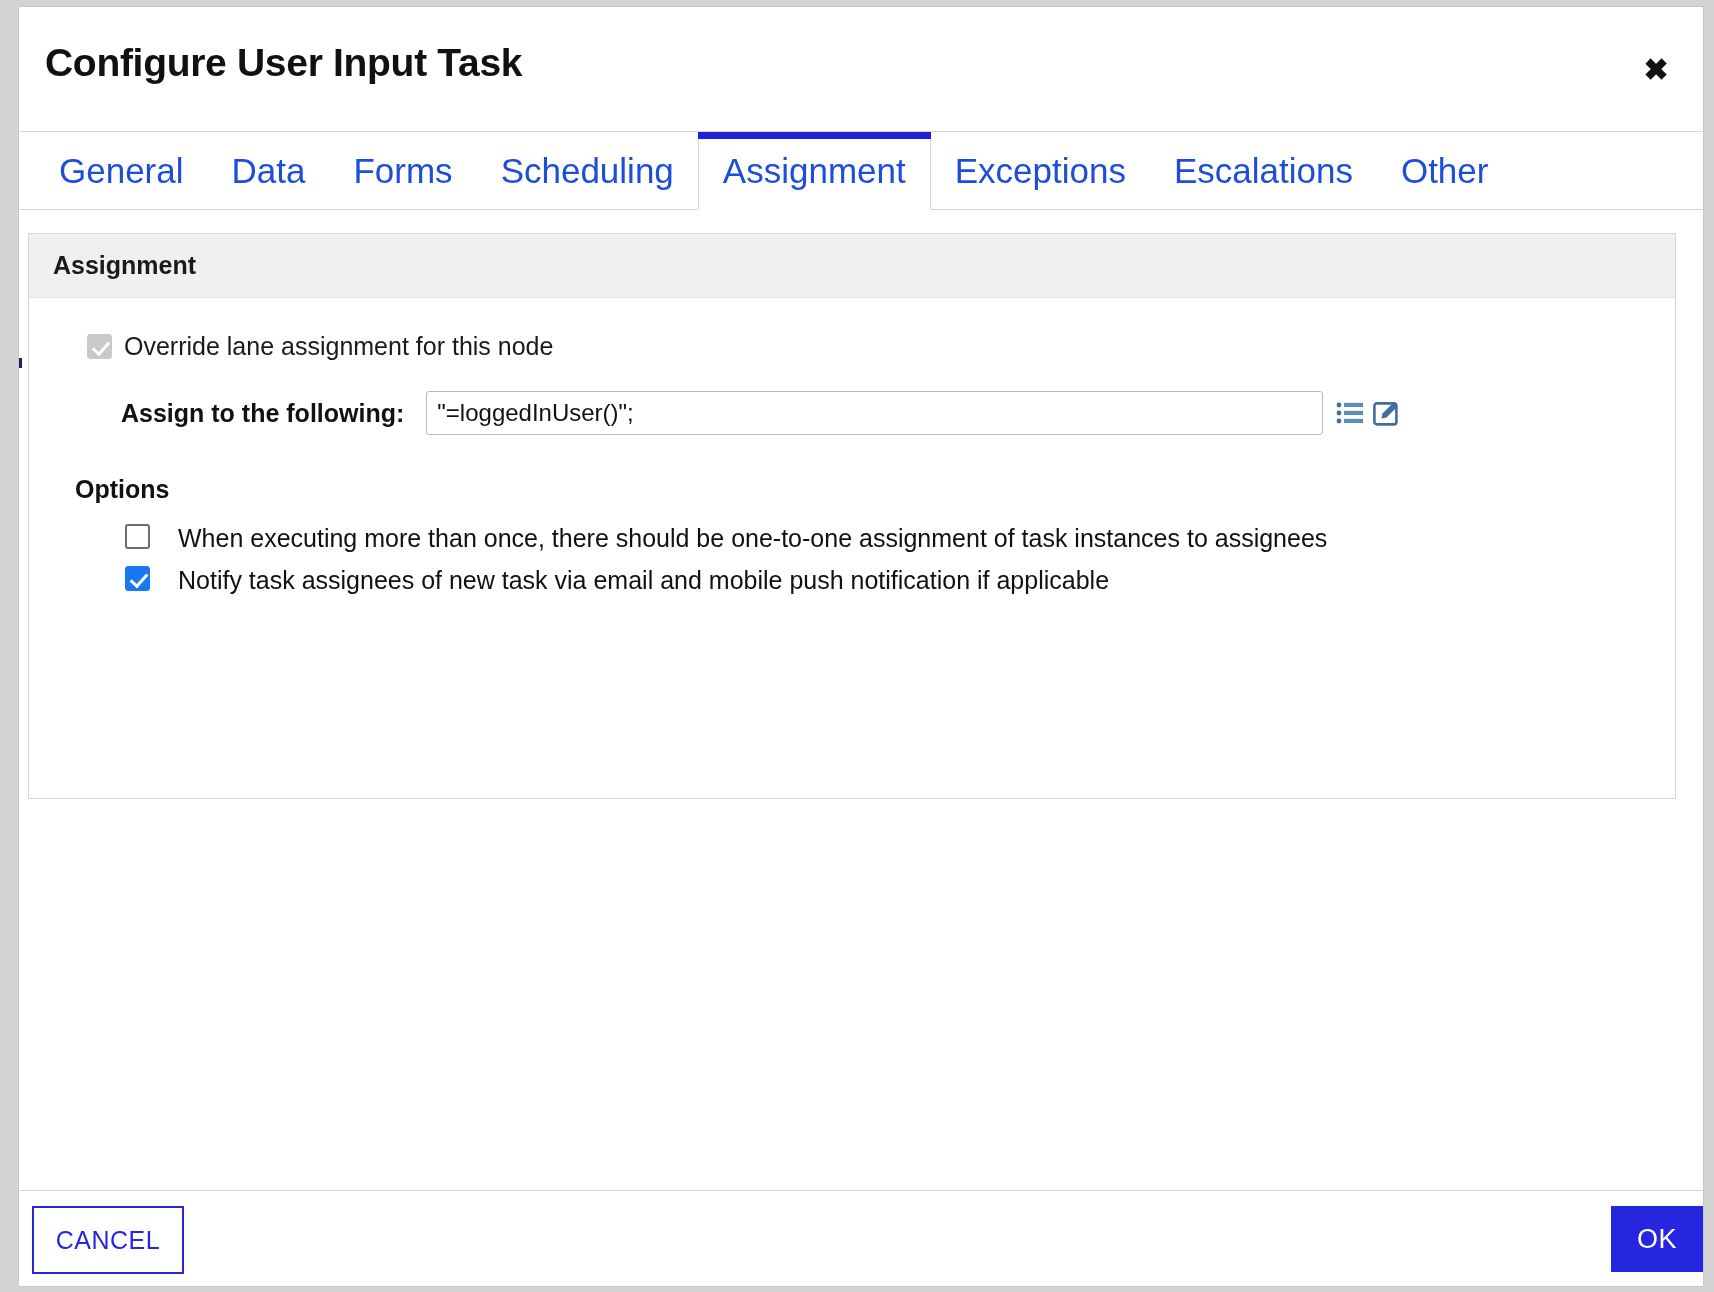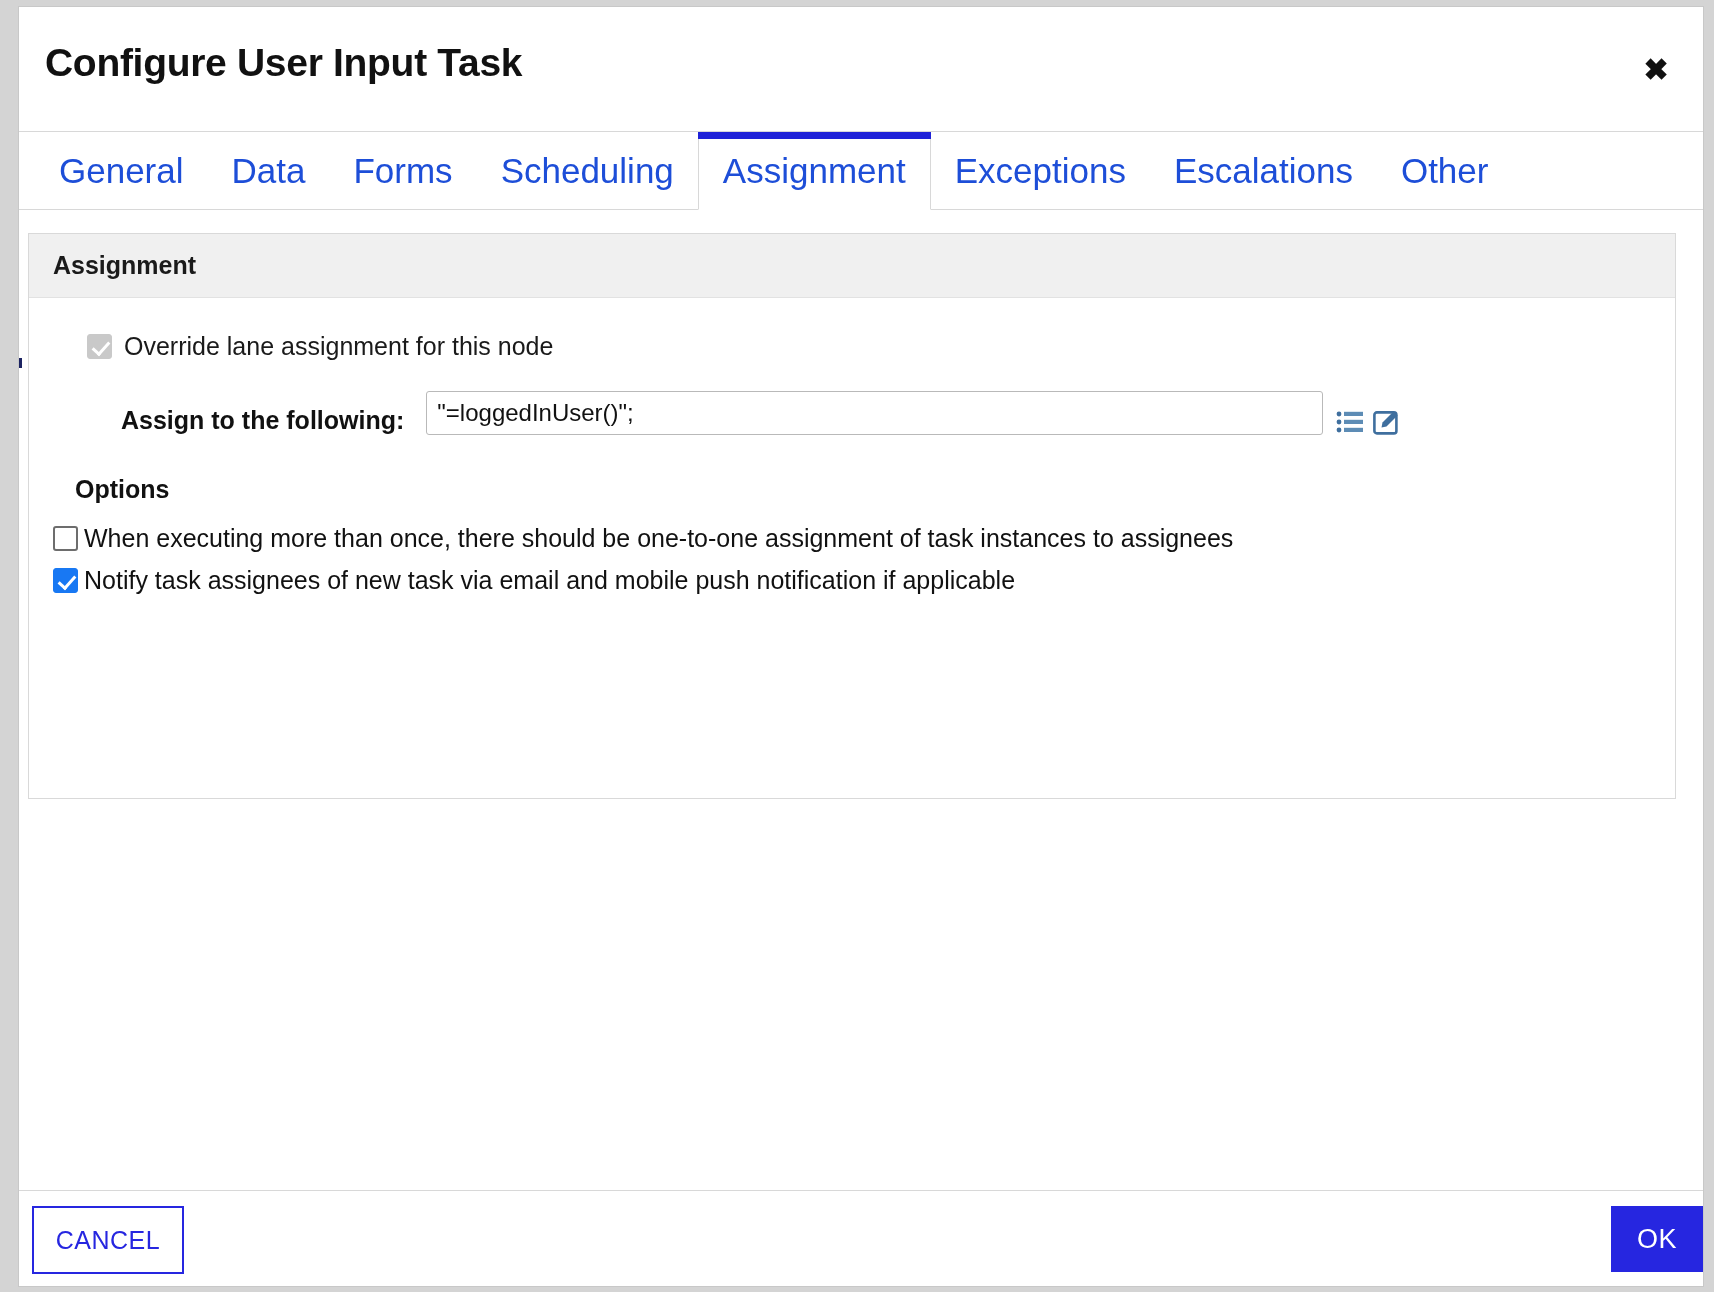--- a/index.html
+++ b/index.html
@@ -193,21 +193,21 @@
   .radio.off { border: 2px solid #c3c3c3; background: #fff; }
 
   .radio-label { font-size: 25px; font-weight: bold; color: #111; }
   .radio-label.muted { color: #666; }
 
   .icon-people, .icon-gear { flex: 0 0 auto; display:flex; align-items:center; }
 
   
   .assign-row {
     display: flex;
-    align-items: flex-end;
+    align-items: center;
     margin-top: 30px;
     margin-left: 68px;
   }
   .assign-label {
     font-size: 25px;
     font-weight: bold;
     color: #111;
     margin-right: 22px;
   }
   .assign-input {
@@ -233,21 +233,21 @@
     cursor: pointer;
   }
 
   .options-title {
     margin-top: 40px;
     margin-left: 22px;
     font-size: 25px;
     font-weight: bold;
     color: #111;
   }
-  .opt-row { display: flex; align-items: center; gap: 6px; margin-top: 20px; }
+  .opt-row { display: flex; align-items: flex-start; gap: 28px; margin-top: 20px; margin-left: 72px; }
   .opt-row.tight { margin-top: 13px; }
   .opt-label { font-size: 25px; color: #111; }
 
   
   .footer {
     flex: 0 0 96px;
     height: 96px;
     border-top: 1px solid #d8d8d8;
     background: #fff;
     position: relative;

